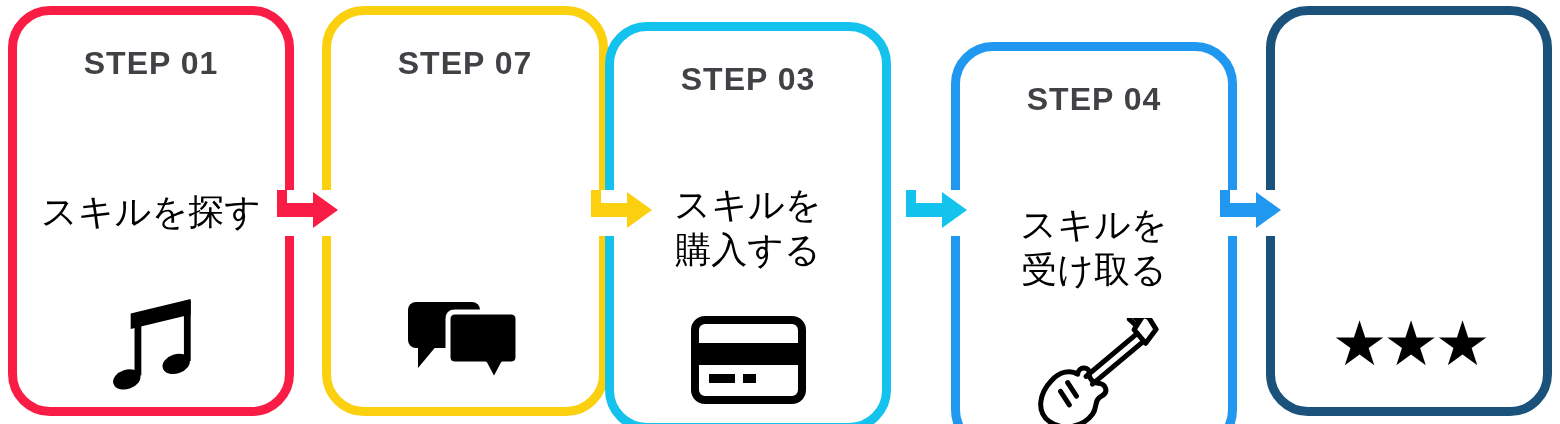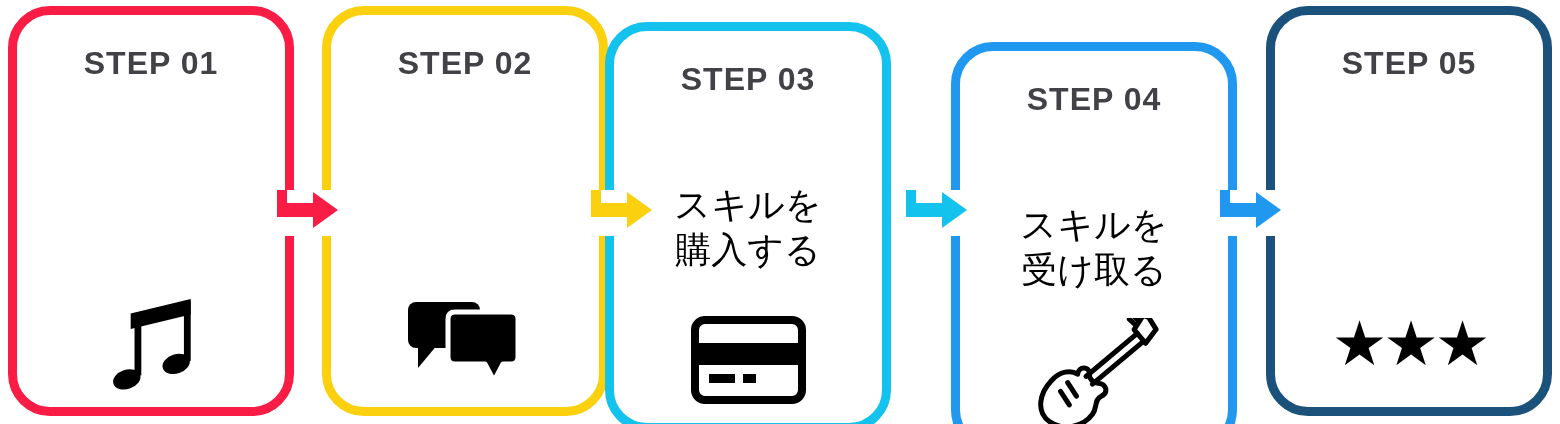--- a/index.html
+++ b/index.html
@@ -91,33 +91,34 @@
   .arrow4{left:1220px;}
   .arrow svg{display:block;}
 </style>
 </head>
 <body>
 
 <div class="canvas">
 
   <section class="card card1" style="border-color: rgb(249, 28, 69);">
     <h2 class="step-label">STEP 01</h2>
+    <p class="card-text">スキルを探す</p>
     <div class="icon-wrap">
       <svg width="88" height="92" viewBox="0 0 90 95" fill="currentColor" aria-hidden="true">
         <polygon points="24,16 86,1 86,17 24,32"></polygon>
         <rect x="28" y="18" width="7" height="62"></rect>
         <rect x="79" y="3" width="7" height="62"></rect>
         <ellipse cx="20" cy="84" rx="14.5" ry="10" transform="rotate(-18 20 84)"></ellipse>
         <ellipse cx="71" cy="68" rx="14.5" ry="10" transform="rotate(-18 71 68)"></ellipse>
       </svg>
     </div>
   </section>
 
   <section class="card card2" style="border-color: rgb(251, 208, 15);">
-    <h2 class="step-label">STEP 02</h2>
+    <h2 class="step-label">STEP 07</h2>
     <div class="icon-wrap">
       <svg width="118" height="88" viewBox="0 0 118 88" aria-hidden="true">
         <rect x="2" y="2" width="72" height="46" rx="8" fill="currentColor"></rect>
         <polygon points="12,44 12,68 32,44" fill="currentColor"></polygon>
         <path d="M49,12 H105 Q112,12 112,19 V57 Q112,64 105,64 H97 L88,81 L79,64 H49 Q42,64 42,57 V19 Q42,12 49,12 Z" fill="currentColor" stroke="#ffffff" stroke-width="5" stroke-linejoin="round"></path>
       </svg>
     </div>
   </section>
 
   <section class="card card3" style="border-color: rgb(20, 194, 238);">
@@ -149,21 +150,20 @@
           <path d="M139,47.5 L138,39"></path>
           <path d="M144,46 L143,38"></path>
           <path d="M34,52 L32,68"></path>
           <path d="M45,50 L43,66"></path>
         </g>
       </svg>
     </div>
   </section>
 
   <section class="card card5" style="border-color: rgb(26, 82, 124);">
-    <h2 class="step-label">STEP 05</h2>
     <div class="icon-wrap">
       <span class="stars">★★★</span>
     </div>
   </section>
 
   <div class="arrow arrow1" style="color: rgb(249, 28, 69);">
     <svg width="62" height="46" viewBox="0 0 62 46" fill="currentColor">
       <rect x="0" y="0" width="10" height="27"></rect>
       <rect x="0" y="13" width="46" height="14"></rect>
       <polygon points="36,2 61,20 36,38"></polygon>

